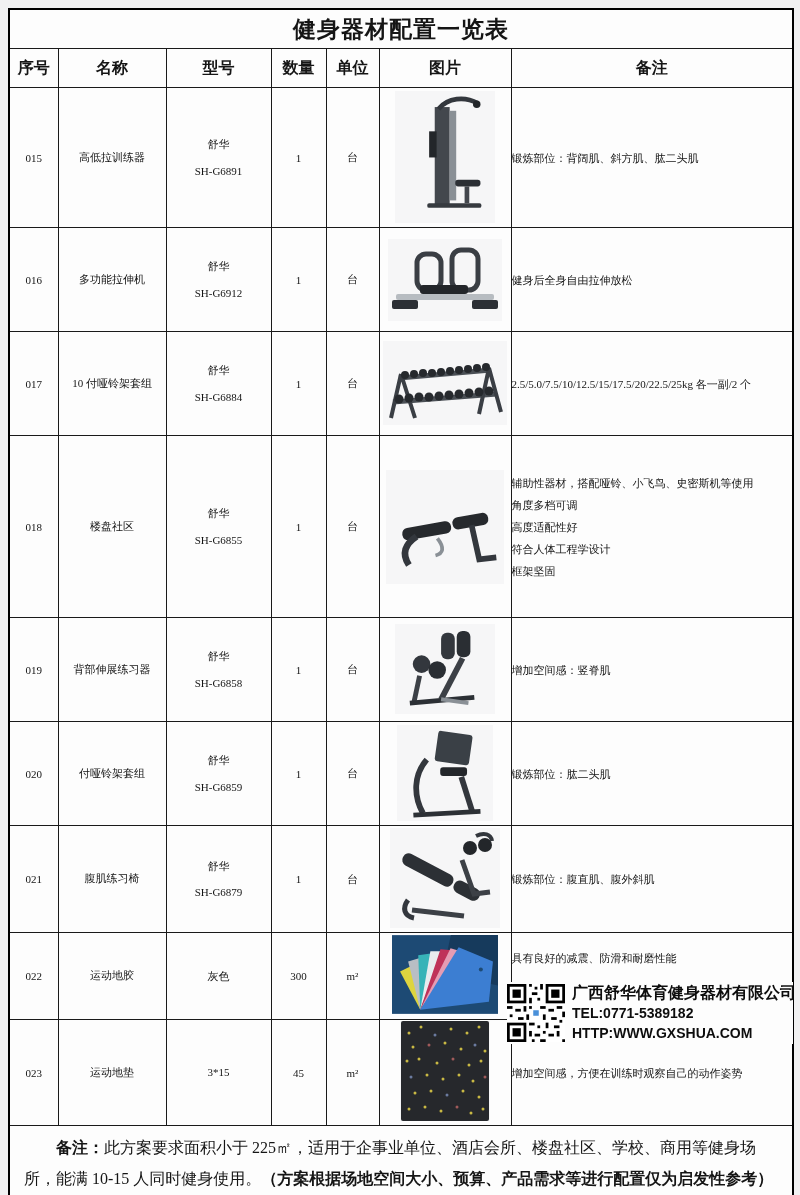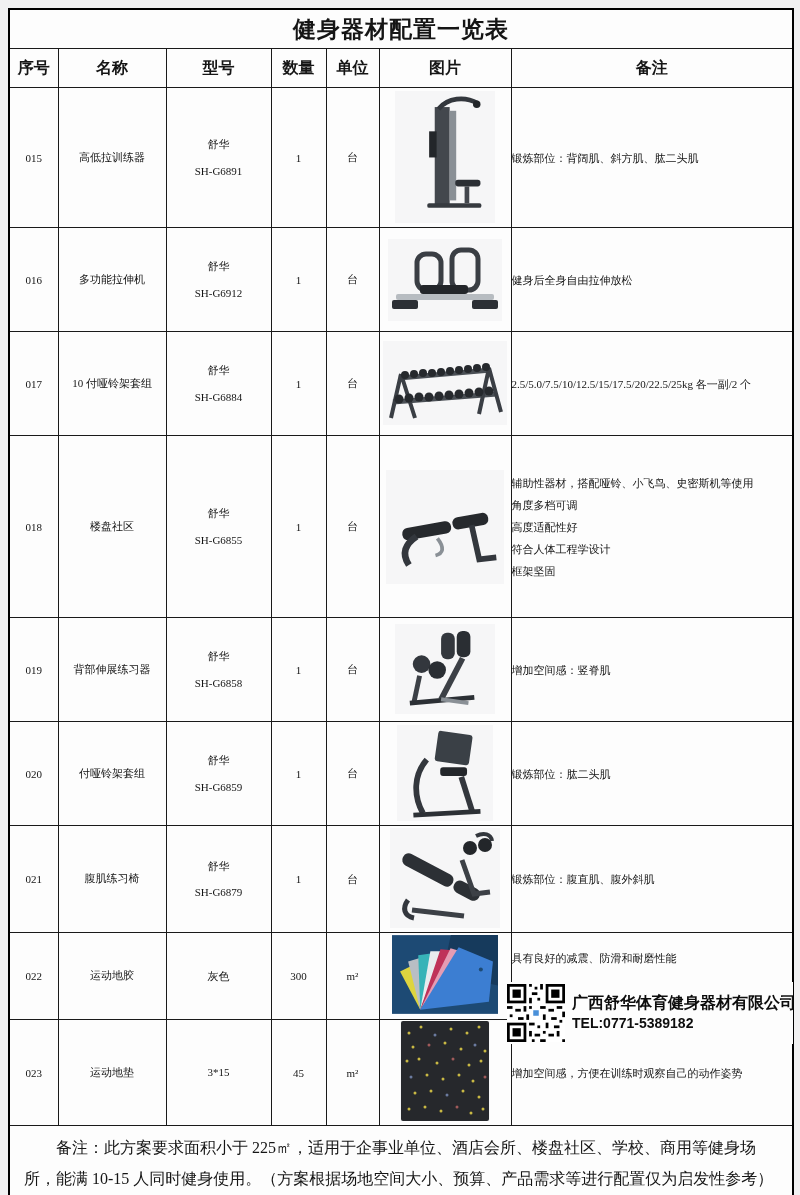--- a/index.html
+++ b/index.html
@@ -26,21 +26,21 @@
   .model{line-height:2.4;white-space:pre-line;}
   .remark{text-align:left;line-height:2.0;padding:4px 0;white-space:pre-line;}
   .h015{height:140px}.h016{height:104px}.h017{height:104px}.h018{height:182px}
   .h019{height:104px}.h020{height:104px}.h021{height:107px}.h022{height:87px}
   .h023{height:106px}
   .imgbox{display:inline-flex;align-items:center;justify-content:center;background:#f6f6f7;}
   .footer-cell{
     height:56px;text-align:left;padding:6px 14px 8px 14px;font-size:16px;line-height:1.95;
   }
   .footer-cell p{margin:0;text-indent:2em;}
-  .fb{font-weight:normal;}
+  .fb{font-weight:bold;}
   .watermark{
     position:absolute;left:507px;top:982px;width:286px;height:62px;background:#fdfdfd;
     display:flex;align-items:center;gap:7px;
     font-family:"Liberation Sans","DejaVu Sans",sans-serif;font-weight:bold;color:#0d0d0d;
   }
   .wm-text{display:flex;flex-direction:column;justify-content:center;line-height:20px;white-space:nowrap;}
   .wm-company{font-size:16px;}
   .wm-line{font-size:14px;}
 </style>
 </head>
@@ -396,15 +396,16 @@
           <rect x="12" y="20" width="2" height="1"></rect>
         <rect x="9" y="20" width="1" height="1"></rect>
           <rect x="20" y="20" width="1" height="1"></rect>
       </g>
       <rect x="9" y="9" width="3" height="3" fill="#ffffff"></rect>
       <rect x="9.5" y="9.5" width="2" height="2" fill="#4a90d9"></rect>
     </svg>
     <div class="wm-text">
       <span class="wm-company">广西舒华体育健身器材有限公司</span>
       <span class="wm-line">TEL:0771-5389182</span>
+      <span class="wm-line">HTTP:WWW.GXSHUA.COM</span>
     </div>
   </div>
 </div>
 
 </body></html>

